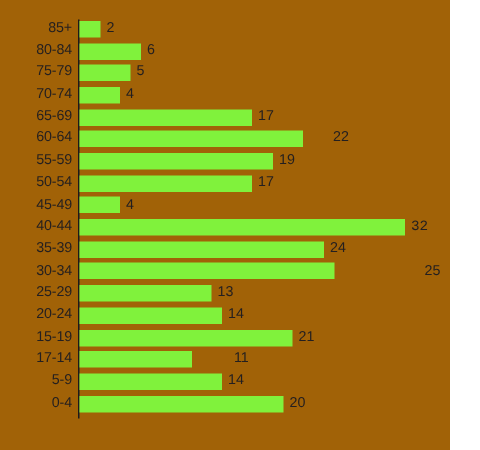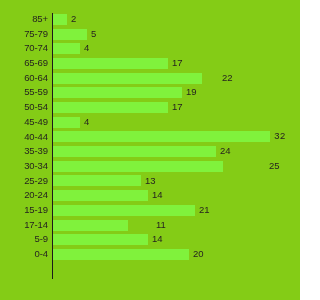--- a/index.html
+++ b/index.html
@@ -72,33 +72,40 @@
     left: 52px;
     top: 13px;
     width: 1.4px;
     height: 266px;
     background: #1b1b1b;
   }
 </style>
 </head>
 <body>
 
-<div id="chart-root" style="background: #84cc16;">
+<div id="chart-root" style="background: #a16207;">
 
   <div id="y-axis-line" style="background: rgb(27, 27, 27);"></div>
 
   <div id="plot-area">
       <div class="bar-row">
         <div class="cat-label">85+</div>
         <div class="bar-track">
           <div class="bar" style="width: 14px; background: rgb(128, 242, 60);"></div>
           <div class="value-label" style="left: 14px;">2</div>
         </div>
       </div>
       <div class="bar-row">
+        <div class="cat-label">80-84</div>
+        <div class="bar-track">
+          <div class="bar" style="width: 41px; background: rgb(128, 242, 60);"></div>
+          <div class="value-label" style="left: 41px;">6</div>
+        </div>
+      </div>
+      <div class="bar-row">
         <div class="cat-label">75-79</div>
         <div class="bar-track">
           <div class="bar" style="width: 34px; background: rgb(128, 242, 60);"></div>
           <div class="value-label" style="left: 34px;">5</div>
         </div>
       </div>
       <div class="bar-row">
         <div class="cat-label">70-74</div>
         <div class="bar-track">
           <div class="bar" style="width: 27px; background: rgb(128, 242, 60);"></div>
@@ -151,21 +158,21 @@
         <div class="cat-label">35-39</div>
         <div class="bar-track">
           <div class="bar" style="width: 163px; background: rgb(128, 242, 60);"></div>
           <div class="value-label" style="left: 163px;">24</div>
         </div>
       </div>
       <div class="bar-row">
         <div class="cat-label">30-34</div>
         <div class="bar-track">
           <div class="bar" style="width: 170px; background: rgb(128, 242, 60);"></div>
-          <div class="value-label" style="left: 168px; padding-left: 48px;">25</div>
+          <div class="value-label" style="left: 182px; padding-left: 48px;">25</div>
         </div>
       </div>
       <div class="bar-row">
         <div class="cat-label">25-29</div>
         <div class="bar-track">
           <div class="bar" style="width: 88px; background: rgb(128, 242, 60);"></div>
           <div class="value-label" style="left: 88px;">13</div>
         </div>
       </div>
       <div class="bar-row">

